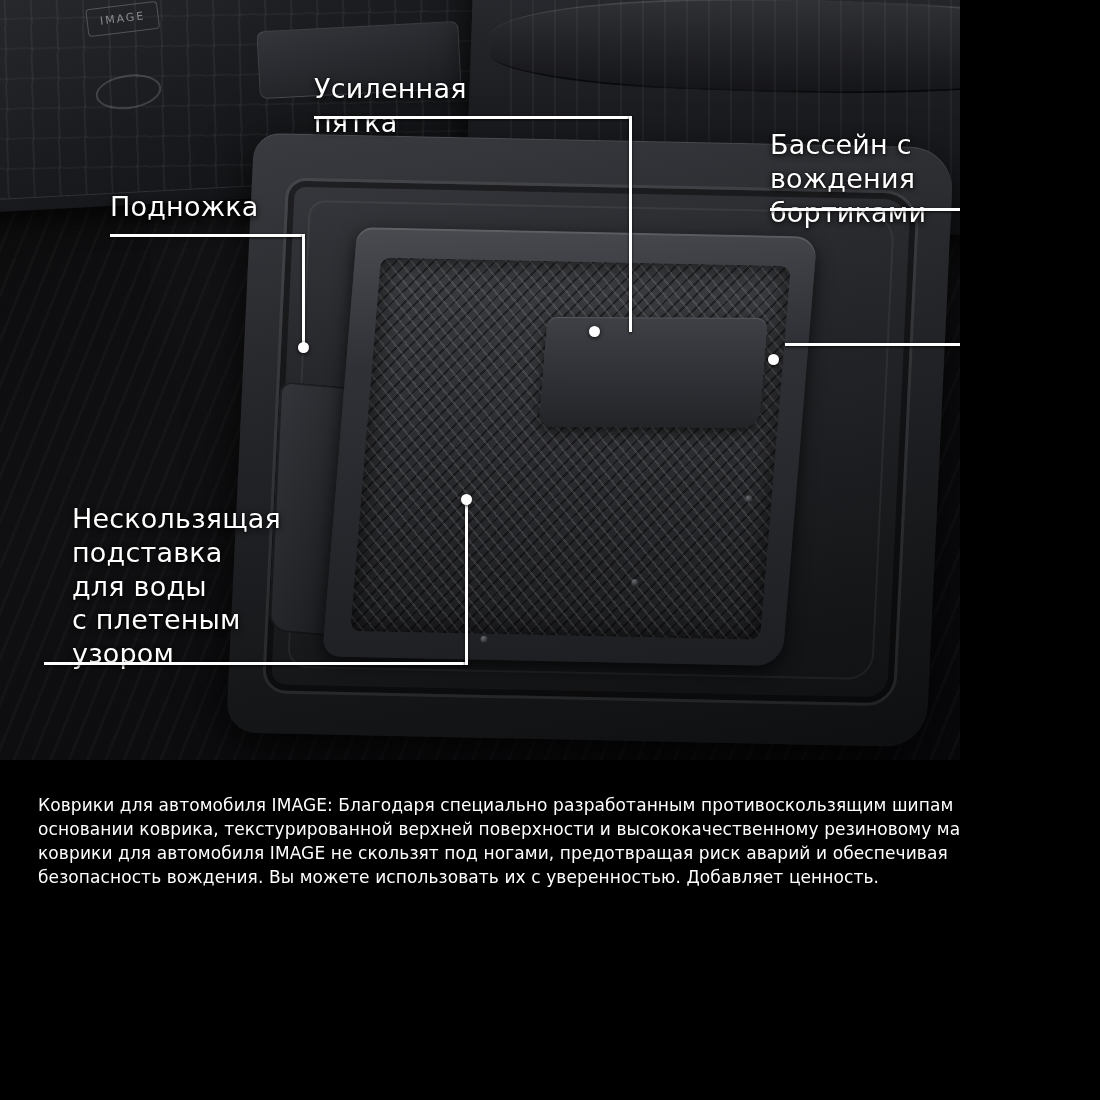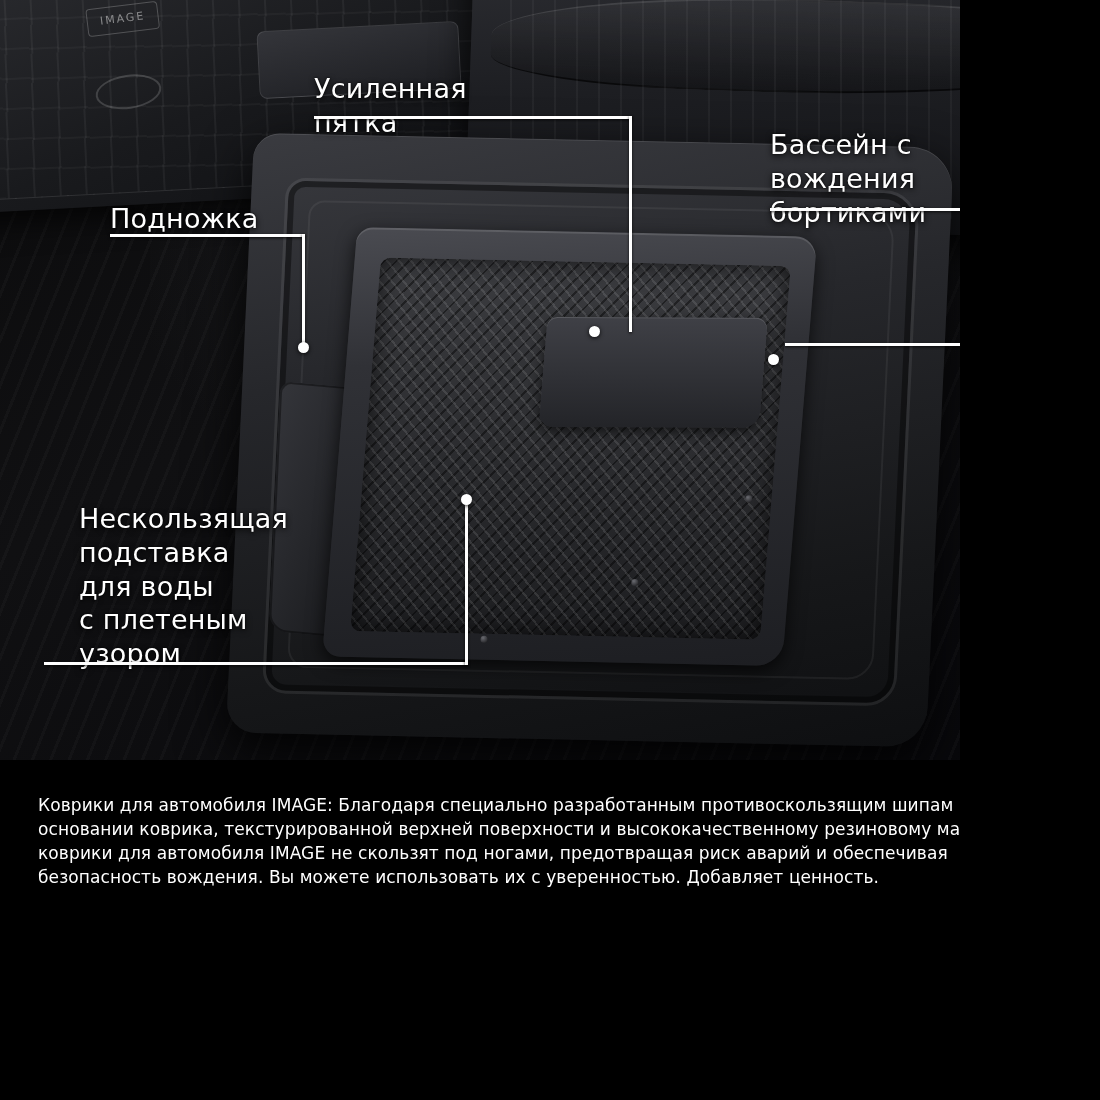--- a/index.html
+++ b/index.html
@@ -282,30 +282,30 @@
 бортиками</div>
       <div class="leader">
         <div class="seg" style="left:770px; top:208px; width:240px; height:3px;"></div>
         <div class="seg" style="left:1007px; top:208px; width:3px; height:138px;"></div>
         <div class="seg" style="left:785px; top:343px; width:225px; height:3px;"></div>
       </div>
       <div class="dot" style="left:768px; top:354px;"></div>
     </div>
 
     <div class="anno">
-      <div class="anno-label" style="left:110px; top:202px;">Подножка</div>
+      <div class="anno-label" style="left:110px; top:190px;">Подножка</div>
       <div class="leader">
         <div class="seg" style="left:110px; top:234px; width:195px; height:3px;"></div>
         <div class="seg" style="left:302px; top:234px; width:3px; height:114px;"></div>
       </div>
       <div class="dot" style="left:298px; top:342px;"></div>
     </div>
 
     <div class="anno">
-      <div class="anno-label" style="left:79px; top:502px;">Нескользящая
+      <div class="anno-label" style="left:72px; top:502px;">Нескользящая
 подставка для воды
 с плетеным узором</div>
       <div class="leader">
         <div class="seg" style="left:44px; top:662px; width:424px; height:3px;"></div>
         <div class="seg" style="left:465px; top:500px; width:3px; height:165px;"></div>
       </div>
       <div class="dot" style="left:461px; top:494px;"></div>
     </div>
   </div>
 

